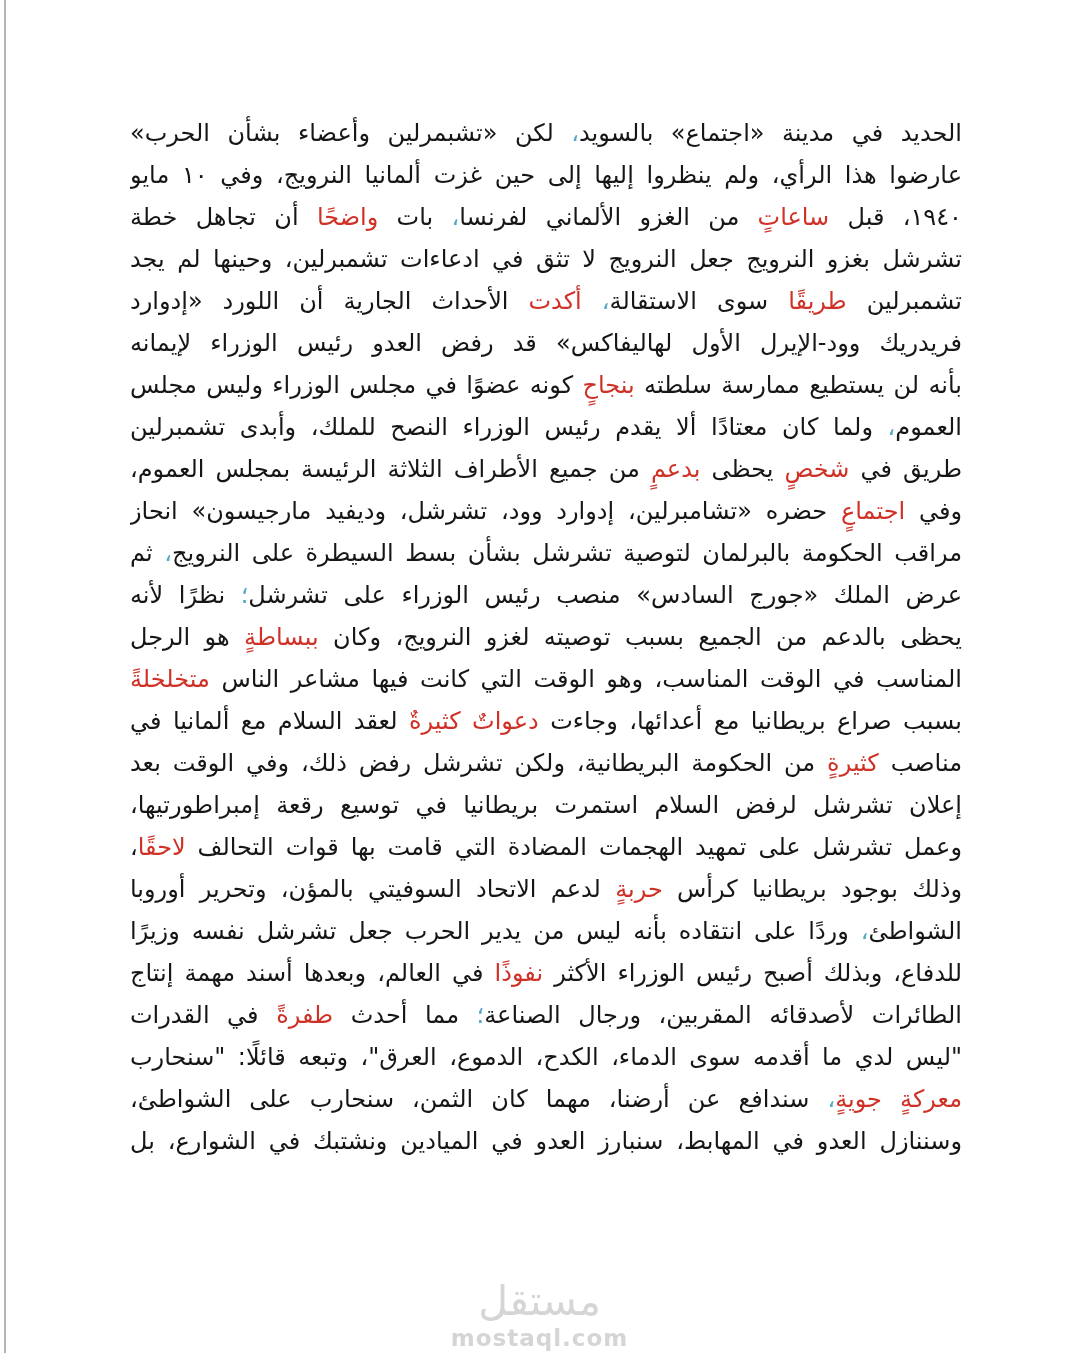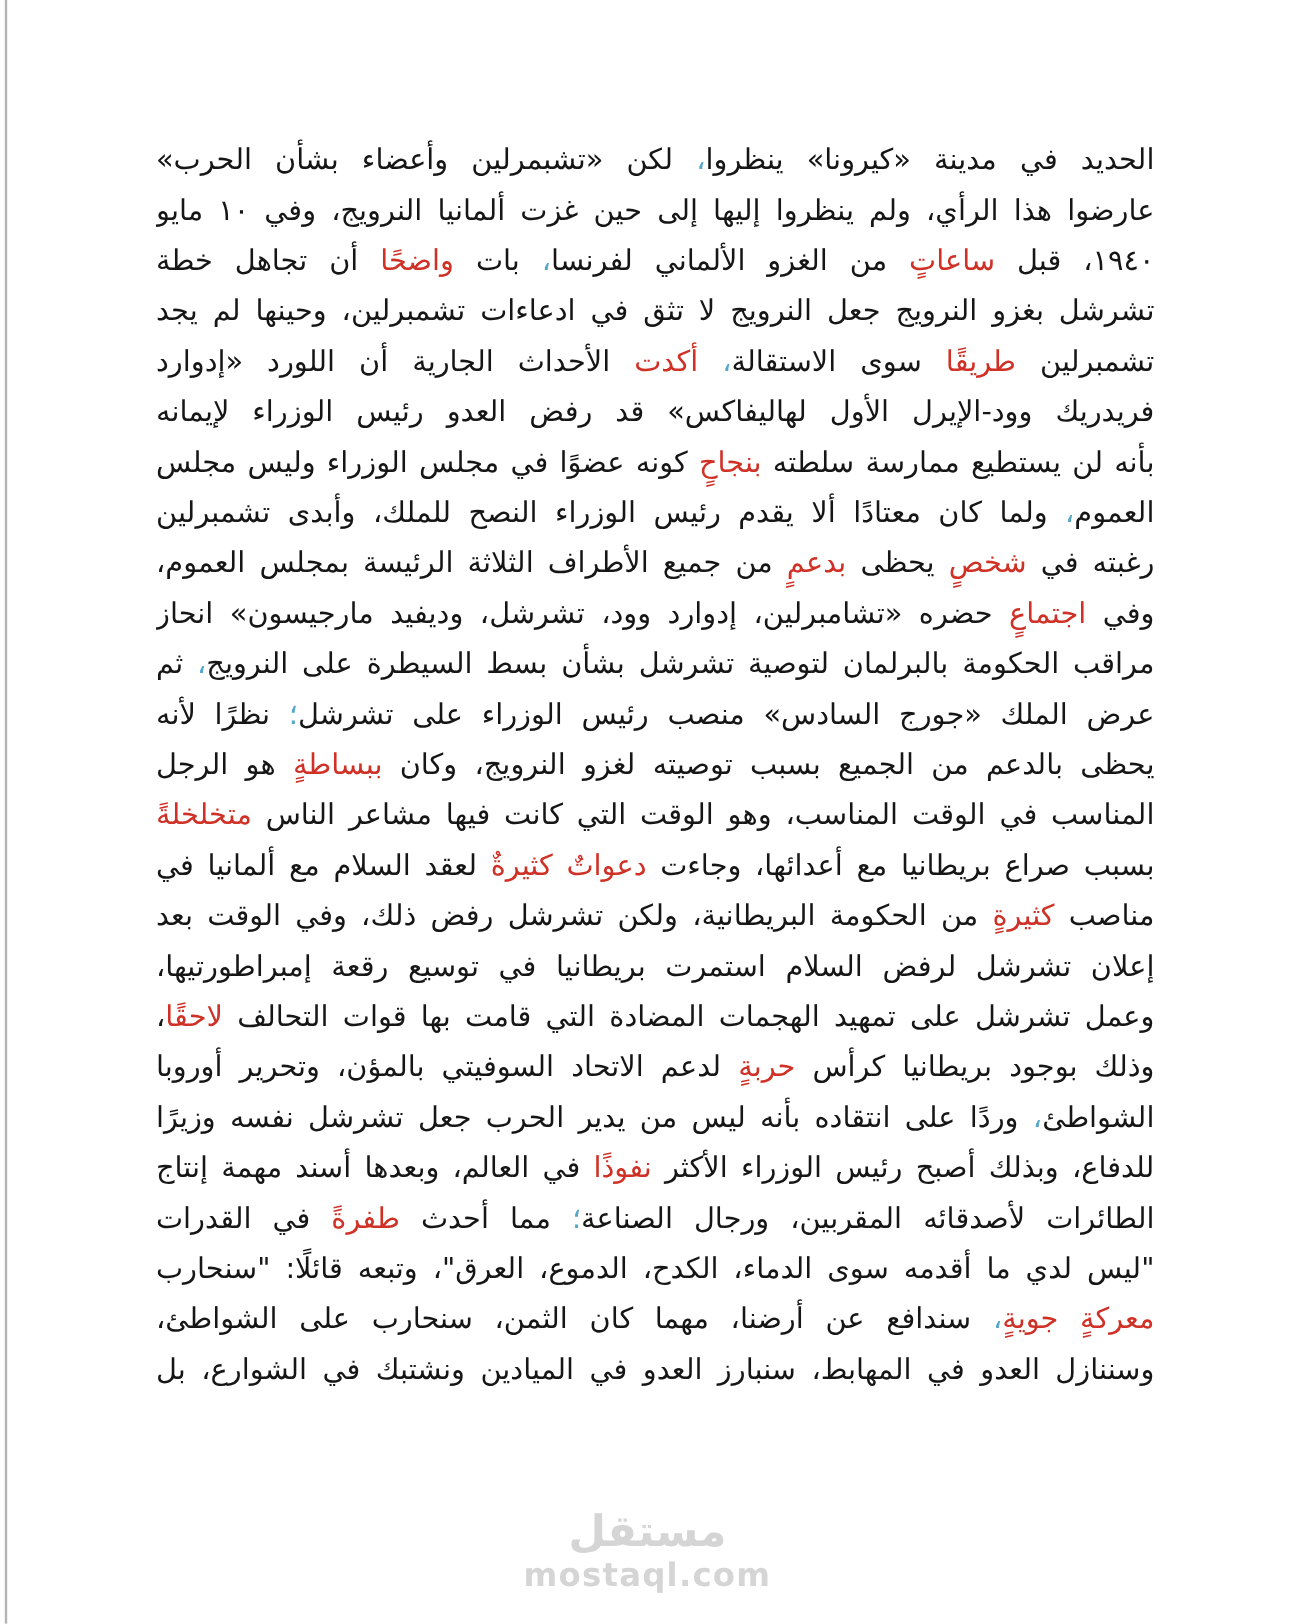--- a/index.html
+++ b/index.html
@@ -46,49 +46,50 @@
     position: absolute;
     top: 1252px;
     left: 0;
     width: 100%;
     text-align: center;
     color: var(--wm, #d5d5d5);
     user-select: none;
     direction: rtl;
   }
   .wm-logo {
-    font-size: 36px;
-    font-weight: bold;
+    font-size: 41px;
+    font-weight: normal;
     line-height: 50px;
     height: 50px;
     letter-spacing: 1px;
+    margin-top: 24px;
   }
   .wm-site {
     direction: ltr;
-    font-size: 27px;
+    font-size: 23px;
     font-weight: bold;
     line-height: 24px;
     letter-spacing: 1px;
   }
 </style>
 </head>
 <body>
 
 <div class="left-border"></div>
 
 <div class="article">
-    <div class="line"><span class="seg k">الحديد في مدينة «كيرونا» ينظروا</span><span class="seg b">،</span><span class="seg k"> لكن «تشبمرلين وأعضاء بشأن الحرب»</span></div>
+    <div class="line"><span class="seg k">الحديد في مدينة «اجتماع» بالسويد</span><span class="seg b">،</span><span class="seg k"> لكن «تشبمرلين وأعضاء بشأن الحرب»</span></div>
     <div class="line"><span class="seg k">عارضوا هذا الرأي، ولم ينظروا إليها إلى حين غزت ألمانيا النرويج، وفي ١٠ مايو</span></div>
     <div class="line"><span class="seg k">١٩٤٠، قبل </span><span class="seg r">ساعاتٍ</span><span class="seg k"> من الغزو الألماني لفرنسا</span><span class="seg b">،</span><span class="seg k"> بات </span><span class="seg r">واضحًا</span><span class="seg k"> أن تجاهل خطة</span></div>
     <div class="line"><span class="seg k">تشرشل بغزو النرويج جعل النرويج لا تثق في ادعاءات تشمبرلين، وحينها لم يجد</span></div>
     <div class="line"><span class="seg k">تشمبرلين </span><span class="seg r">طريقًا</span><span class="seg k"> سوى الاستقالة</span><span class="seg b">،</span><span class="seg k"> </span><span class="seg r">أكدت</span><span class="seg k"> الأحداث الجارية أن اللورد «إدوارد</span></div>
     <div class="line"><span class="seg k">فريدريك وود-الإيرل الأول لهاليفاكس» قد رفض العدو رئيس الوزراء لإيمانه</span></div>
     <div class="line"><span class="seg k">بأنه لن يستطيع ممارسة سلطته </span><span class="seg r">بنجاحٍ</span><span class="seg k"> كونه عضوًا في مجلس الوزراء وليس مجلس</span></div>
     <div class="line"><span class="seg k">العموم</span><span class="seg b">،</span><span class="seg k"> ولما كان معتادًا ألا يقدم رئيس الوزراء النصح للملك، وأبدى تشمبرلين</span></div>
-    <div class="line"><span class="seg k">رغبته في </span><span class="seg r">شخصٍ</span><span class="seg k"> يحظى </span><span class="seg r">بدعمٍ</span><span class="seg k"> من جميع الأطراف الثلاثة الرئيسة بمجلس العموم،</span></div>
+    <div class="line"><span class="seg k">طريق في </span><span class="seg r">شخصٍ</span><span class="seg k"> يحظى </span><span class="seg r">بدعمٍ</span><span class="seg k"> من جميع الأطراف الثلاثة الرئيسة بمجلس العموم،</span></div>
     <div class="line"><span class="seg k">وفي </span><span class="seg r">اجتماعٍ</span><span class="seg k"> حضره «تشامبرلين، إدوارد وود، تشرشل، وديفيد مارجيسون» انحاز</span></div>
     <div class="line"><span class="seg k">مراقب الحكومة بالبرلمان لتوصية تشرشل بشأن بسط السيطرة على النرويج</span><span class="seg b">،</span><span class="seg k"> ثم</span></div>
     <div class="line"><span class="seg k">عرض الملك «جورج السادس» منصب رئيس الوزراء على تشرشل</span><span class="seg b">؛</span><span class="seg k"> نظرًا لأنه</span></div>
     <div class="line"><span class="seg k">يحظى بالدعم من الجميع بسبب توصيته لغزو النرويج، وكان </span><span class="seg r">ببساطةٍ</span><span class="seg k"> هو الرجل</span></div>
     <div class="line"><span class="seg k">المناسب في الوقت المناسب، وهو الوقت التي كانت فيها مشاعر الناس </span><span class="seg r">متخلخلةً</span></div>
     <div class="line"><span class="seg k">بسبب صراع بريطانيا مع أعدائها، وجاءت </span><span class="seg r">دعواتٌ كثيرةٌ</span><span class="seg k"> لعقد السلام مع ألمانيا في</span></div>
     <div class="line"><span class="seg k">مناصب </span><span class="seg r">كثيرةٍ</span><span class="seg k"> من الحكومة البريطانية، ولكن تشرشل رفض ذلك، وفي الوقت بعد</span></div>
     <div class="line"><span class="seg k">إعلان تشرشل لرفض السلام استمرت بريطانيا في توسيع رقعة إمبراطورتيها،</span></div>
     <div class="line"><span class="seg k">وعمل تشرشل على تمهيد الهجمات المضادة التي قامت بها قوات التحالف </span><span class="seg r">لاحقًا</span><span class="seg k">،</span></div>
     <div class="line"><span class="seg k">وذلك بوجود بريطانيا كرأس </span><span class="seg r">حربةٍ</span><span class="seg k"> لدعم الاتحاد السوفيتي بالمؤن، وتحرير أوروبا</span></div>

